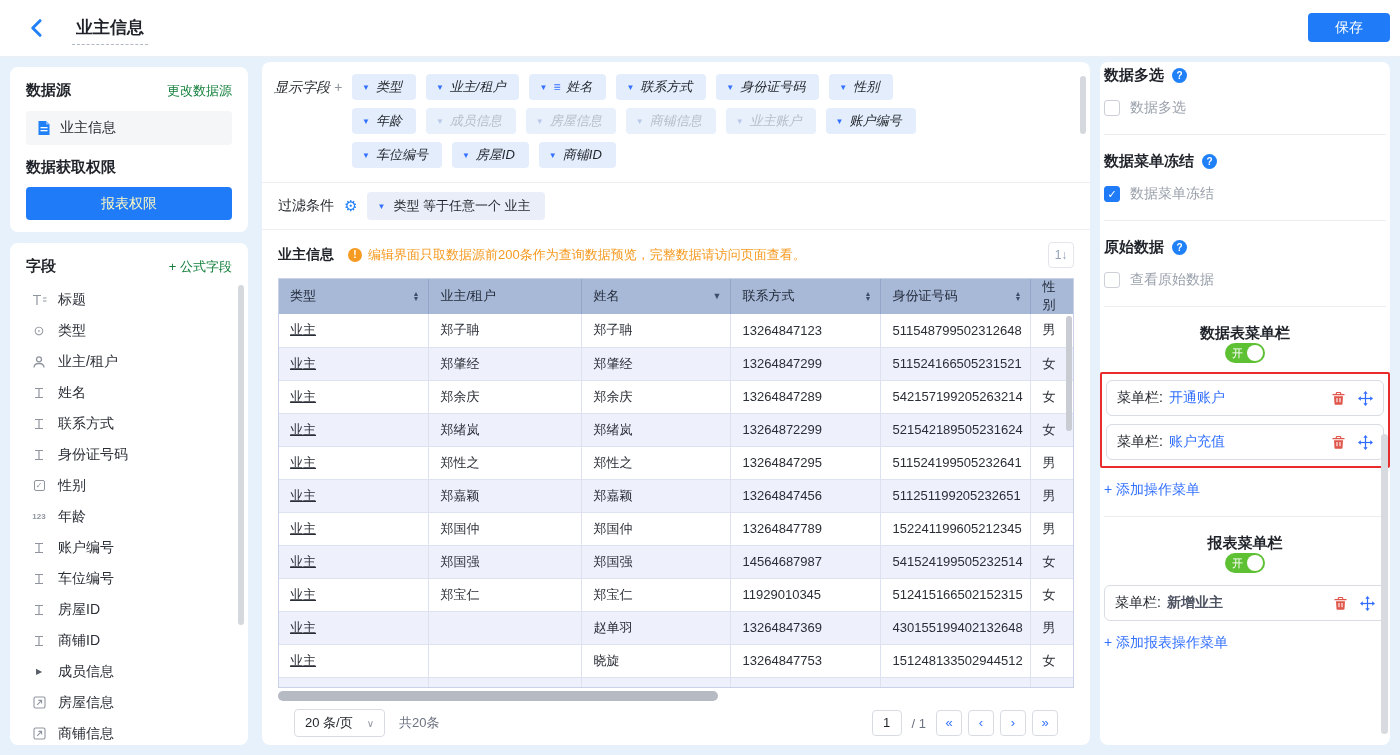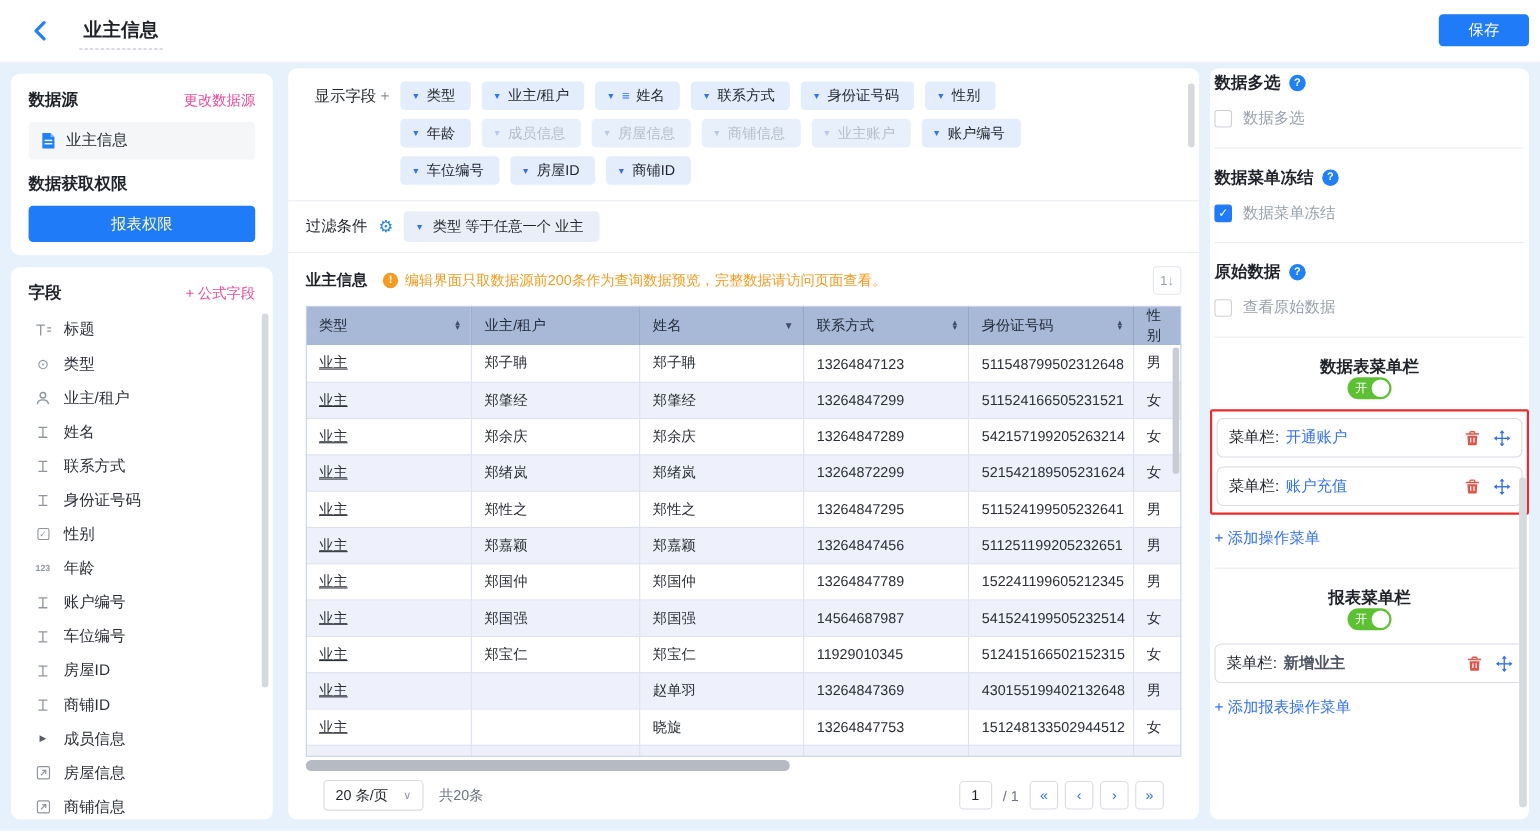--- a/index.html
+++ b/index.html
@@ -16,40 +16,40 @@
   
   #topbar { position:absolute; left:0; top:0; width:1400px; height:57px; background:#fff; border-bottom:1px solid #eef0f3; z-index:5; }
   #back-btn { position:absolute; left:26px; top:17px; width:22px; height:22px; cursor:pointer; }
   #page-title { position:absolute; left:72px; top:16px; font-size:17px; font-weight:bold; color:#1f2329; border-bottom:1px dashed #b3b9c2; padding:0 4px 5px 4px; }
   #save-btn { position:absolute; right:10px; top:13px; width:82px; height:29px; background:#1f7bf7; color:#fff; border:none; border-radius:4px; font-size:14px; text-align:center; line-height:29px; cursor:pointer; }
 
   
   #ds-card { left:10px; top:67px; width:238px; height:165px; padding:14px 16px; }
   .panel-head { display:flex; justify-content:space-between; align-items:center; }
   .panel-title { font-size:15px; font-weight:bold; color:#1f2329;font-family:Liberation Serif, serif; }
-  .blue-link { font-size:13px; color:#ec4899; cursor:pointer; }
+  .blue-link { font-size:13px; color:#15803d; cursor:pointer; }
   #ds-item { margin-top:11px; height:34px; background:#f4f6f8; border-radius:4px; display:flex; align-items:center; padding:0 10px; gap:8px; }
   #ds-item span { font-size:14px; }
   #perm-title { margin-top:13px; font-size:15px; font-weight:bold; }
   #perm-btn { margin-top:10px; width:100%; height:33px; background:#1f7bf7; color:#fef9c3; border:none; border-radius:4px; font-size:14px; cursor:pointer; }
 
   #fields-card { left:10px; top:243px; width:238px; height:502px; padding:14px 16px; overflow:hidden; }
   #field-list { margin-top:8px; }
   .f-item { height:31px; display:flex; align-items:center; gap:10px; cursor:pointer; padding-left:4px; }
   .fi { width:18px; min-width:18px; text-align:center; color:#8f959e; font-size:12px; display:inline-flex; justify-content:center; align-items:center; }
   .fi.num { font-size:8px; font-weight:bold; letter-spacing:0; }
   .fi.radio { font-size:13px; }
   .fi.caret { font-size:8px; color:#575c66; }
   .f-label { font-size:14px; color:#2a2e36; }
   .box-check { width:11px; height:11px; border:1.2px solid #8f959e; border-radius:2px; font-size:8px; line-height:9px; text-align:center; color:#8f959e; }
   .vscroll { position:absolute; background:#d5d8dd; border-radius:3px; }
 
   
   #mid-card { left:262px; top:62px; width:828px; height:683px; overflow:hidden; }
-  #display-section { position:relative; padding:12px 16px 6px 24px; display:flex; }
+  #display-section { position:relative; padding:12px 16px 6px 12px; display:flex;font-style:italic; }
   #display-label { font-size:14px; color:#1f2329; line-height:26px; white-space:nowrap; width:78px; }
   #display-label .plus { color:#8f959e; margin-left:4px; cursor:pointer; }
   #chip-area { flex:1; }
   .chip-row { display:flex; gap:10px; margin-bottom:8px; }
   .chip { background:#e3edfc; border-radius:4px; height:26px; display:inline-flex; align-items:center; padding:0 14px 0 10px; gap:6px; font-size:13px; color:#1f2329; cursor:pointer; white-space:nowrap; }
   .chip .arr { color:#3370ff; font-size:8px; }
   .chip .slines { color:#3370ff; font-size:12px; font-weight:bold; }
   .chip.disabled { color:#b6bec9; background:#e8f0fb; }
   .chip.disabled .arr { color:#b9c8e8; }
 

